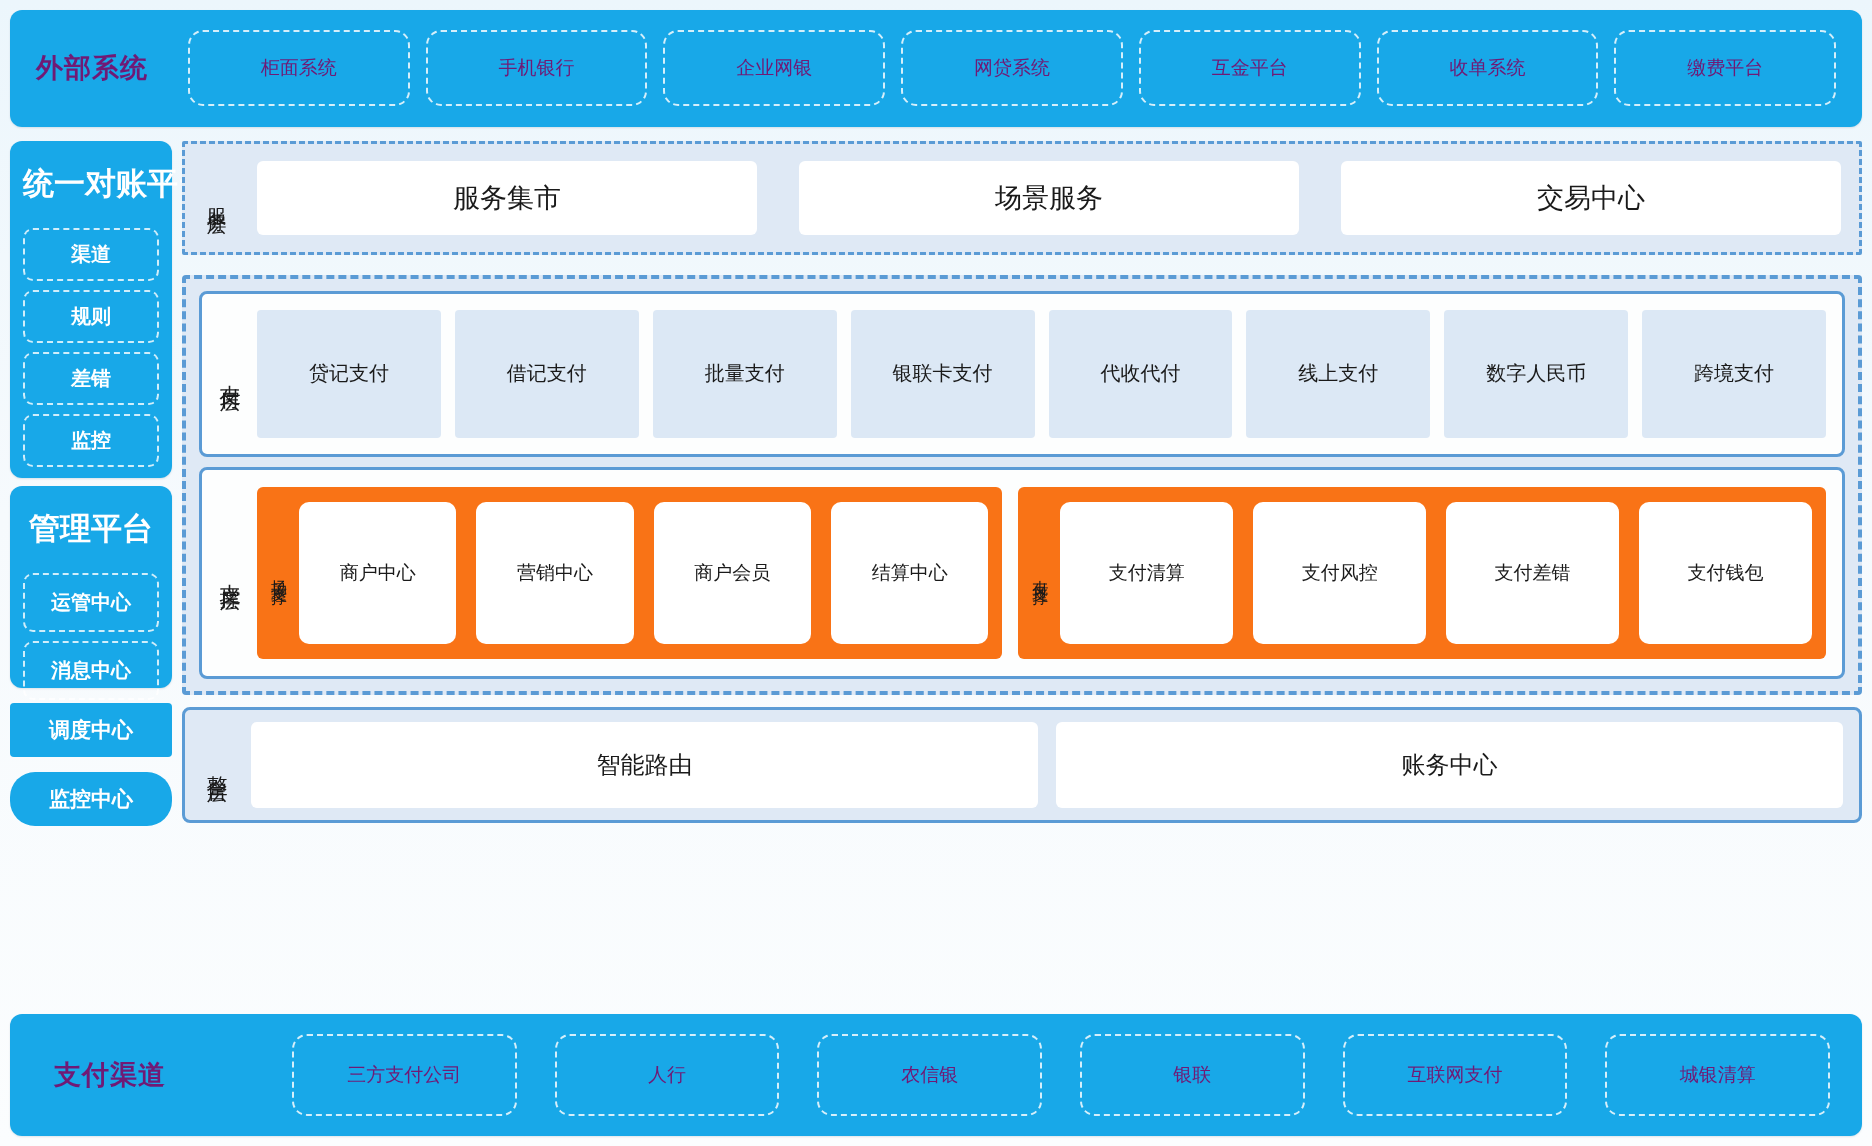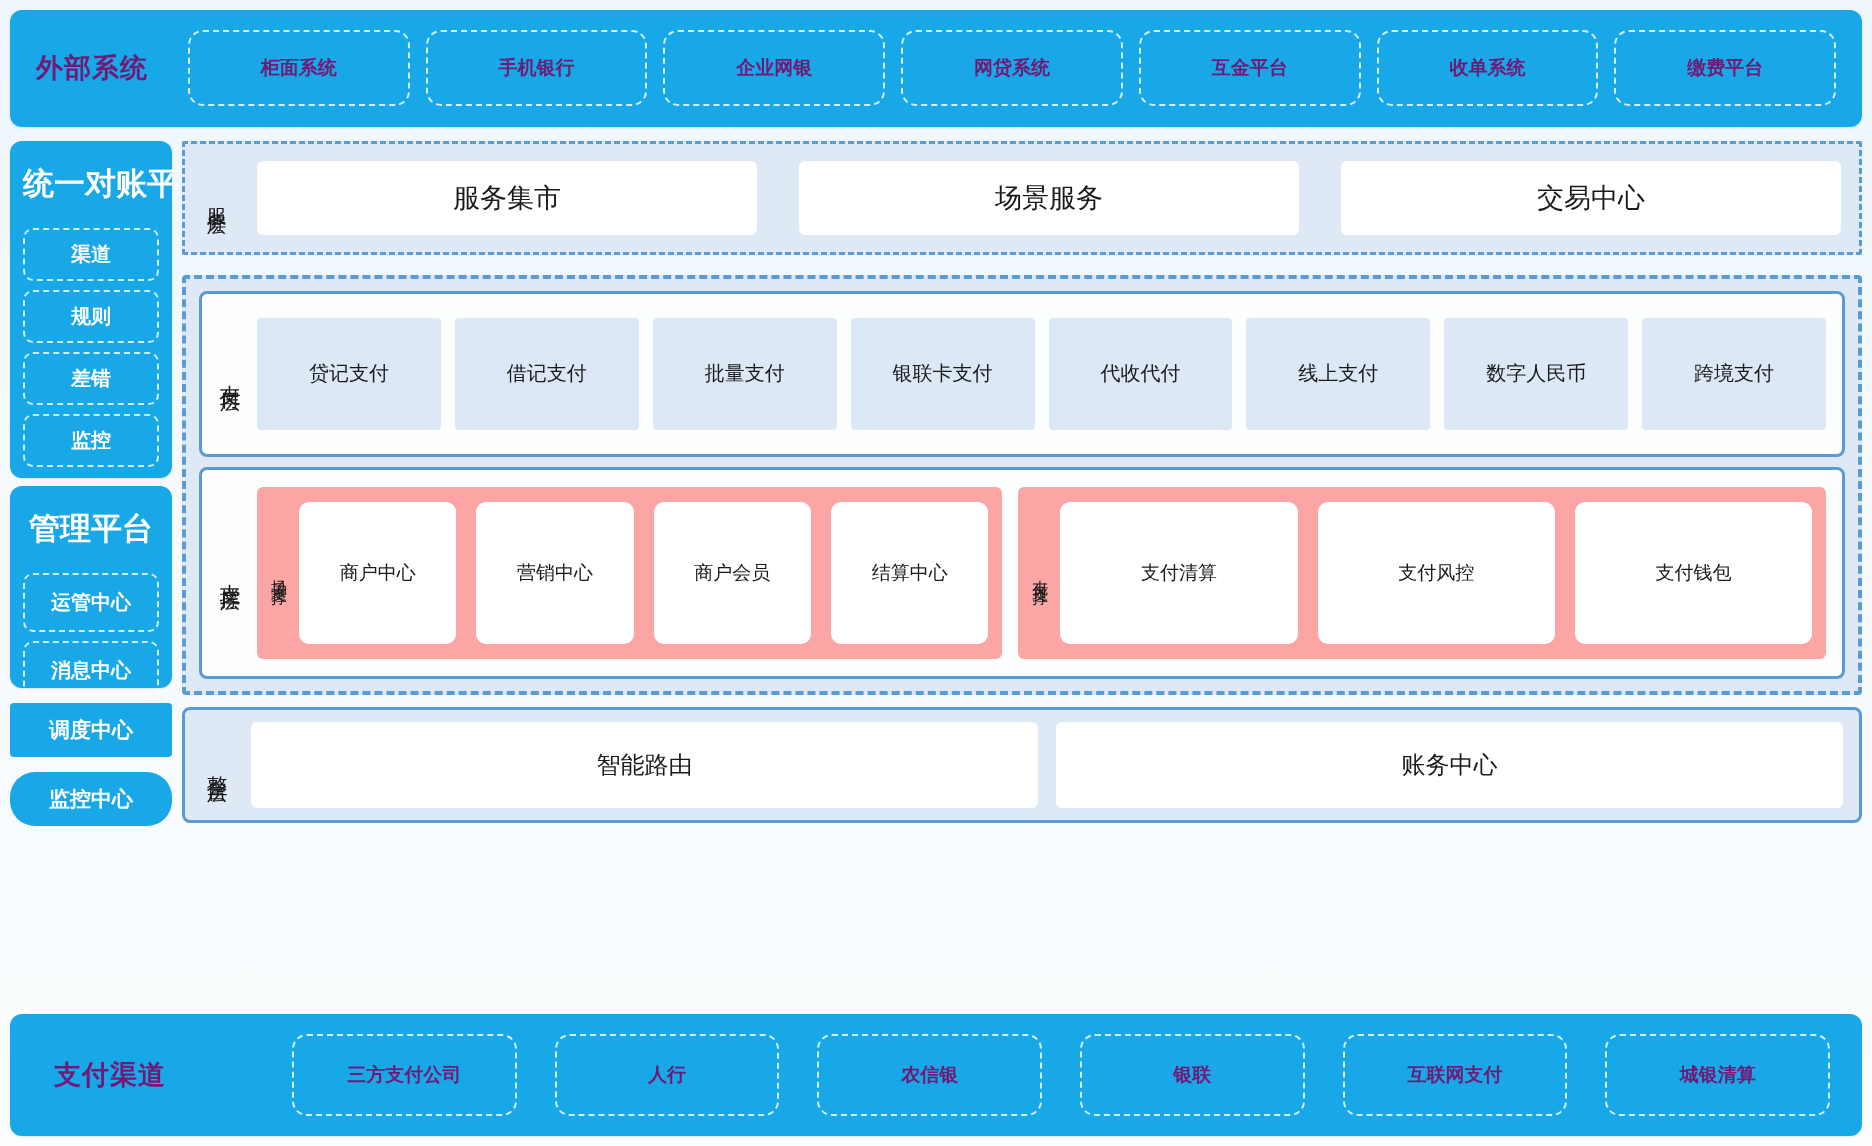--- a/index.html
+++ b/index.html
@@ -21,21 +21,21 @@
   .bottom-bar { height: 124px; margin-top: 188px; }
   .bar-label { font-size: 27px; font-weight: bold; white-space: nowrap; letter-spacing: 1px; }
   .top-bar .bar-label { width: 128px; }
   .bottom-bar .bar-label { width: 196px; padding-left: 18px; }
   .bar-items { flex: 1; display: flex; align-items: center; height: 100%; }
   .top-bar .bar-items { gap: 16px; margin-left: 24px; }
   .bottom-bar .bar-items { gap: 38px; margin-left: 60px; margin-right: 6px; }
   .dash-box {
     flex: 1; display: flex; align-items: center; justify-content: center;
     border: 2px dashed rgba(255,255,255,.82); border-radius: 15px;
-    font-size: 19px; font-weight: 700; white-space: nowrap;
+    font-size: 19px; font-weight: 400; white-space: nowrap;
   }
   .top-bar .dash-box { height: 76px; }
   .bottom-bar .dash-box { height: 82px; }
 
   
   .middle { display: flex; gap: 10px; align-items: flex-start; }
 
   
   .sidebar { width: 162px; display: flex; flex-direction: column; }
   .side-panel {
@@ -90,28 +90,28 @@
     margin-bottom: 12px;
   }
   .layer-box {
     background: #fdfefe; border: 3px solid #5b9bd5; border-radius: 8px;
     display: flex; align-items: center; padding: 0 16px 0 18px;
   }
   .layer-box .vlabel { font-size: 21px; }
   .layer-box.payment { height: 166px; }
   .pay-items { flex: 1; display: flex; gap: 14px; margin-left: 16px; }
   .pay-item {
-    flex: 1; height: 112px; background: #dce8f5; border-radius: 4px;
+    flex: 1; height: 128px; background: #dce8f5; border-radius: 4px;
     display: flex; align-items: center; justify-content: center;
     font-size: 20px; color: #1a1a1a; white-space: nowrap;
   }
   .layer-box.support { height: 212px; }
   .support-groups { flex: 1; display: flex; gap: 16px; margin-left: 16px; }
   .group {
-    background: #fca5a5; border-radius: 6px; display: flex; align-items: center;
+    background: #f97316; border-radius: 6px; display: flex; align-items: center;
     padding: 0 14px; height: 172px;
   }
   .group.scene { flex: 0.92; }
   .group.paysup { flex: 1; }
   .group .vlabel { font-size: 16px; letter-spacing: 3px; }
   .cards { flex: 1; display: flex; gap: 20px; margin-left: 12px; }
   .card {
     flex: 1; height: 142px; background: #fff; border-radius: 10px;
     display: flex; align-items: center; justify-content: center;
     font-size: 19px; color: #1a1a1a; white-space: nowrap;
@@ -201,20 +201,21 @@
                 <div class="card">营销中心</div>
                 <div class="card">商户会员</div>
                 <div class="card">结算中心</div>
               </div>
             </div>
             <div class="group paysup">
               <div class="vlabel">支付支撑</div>
               <div class="cards">
                 <div class="card">支付清算</div>
                 <div class="card">支付风控</div>
+                <div class="card">支付差错</div>
                 <div class="card">支付钱包</div>
               </div>
             </div>
           </div>
         </div>
 
       </div>
 
       <div class="integration">
         <div class="vlabel">整合层</div>

